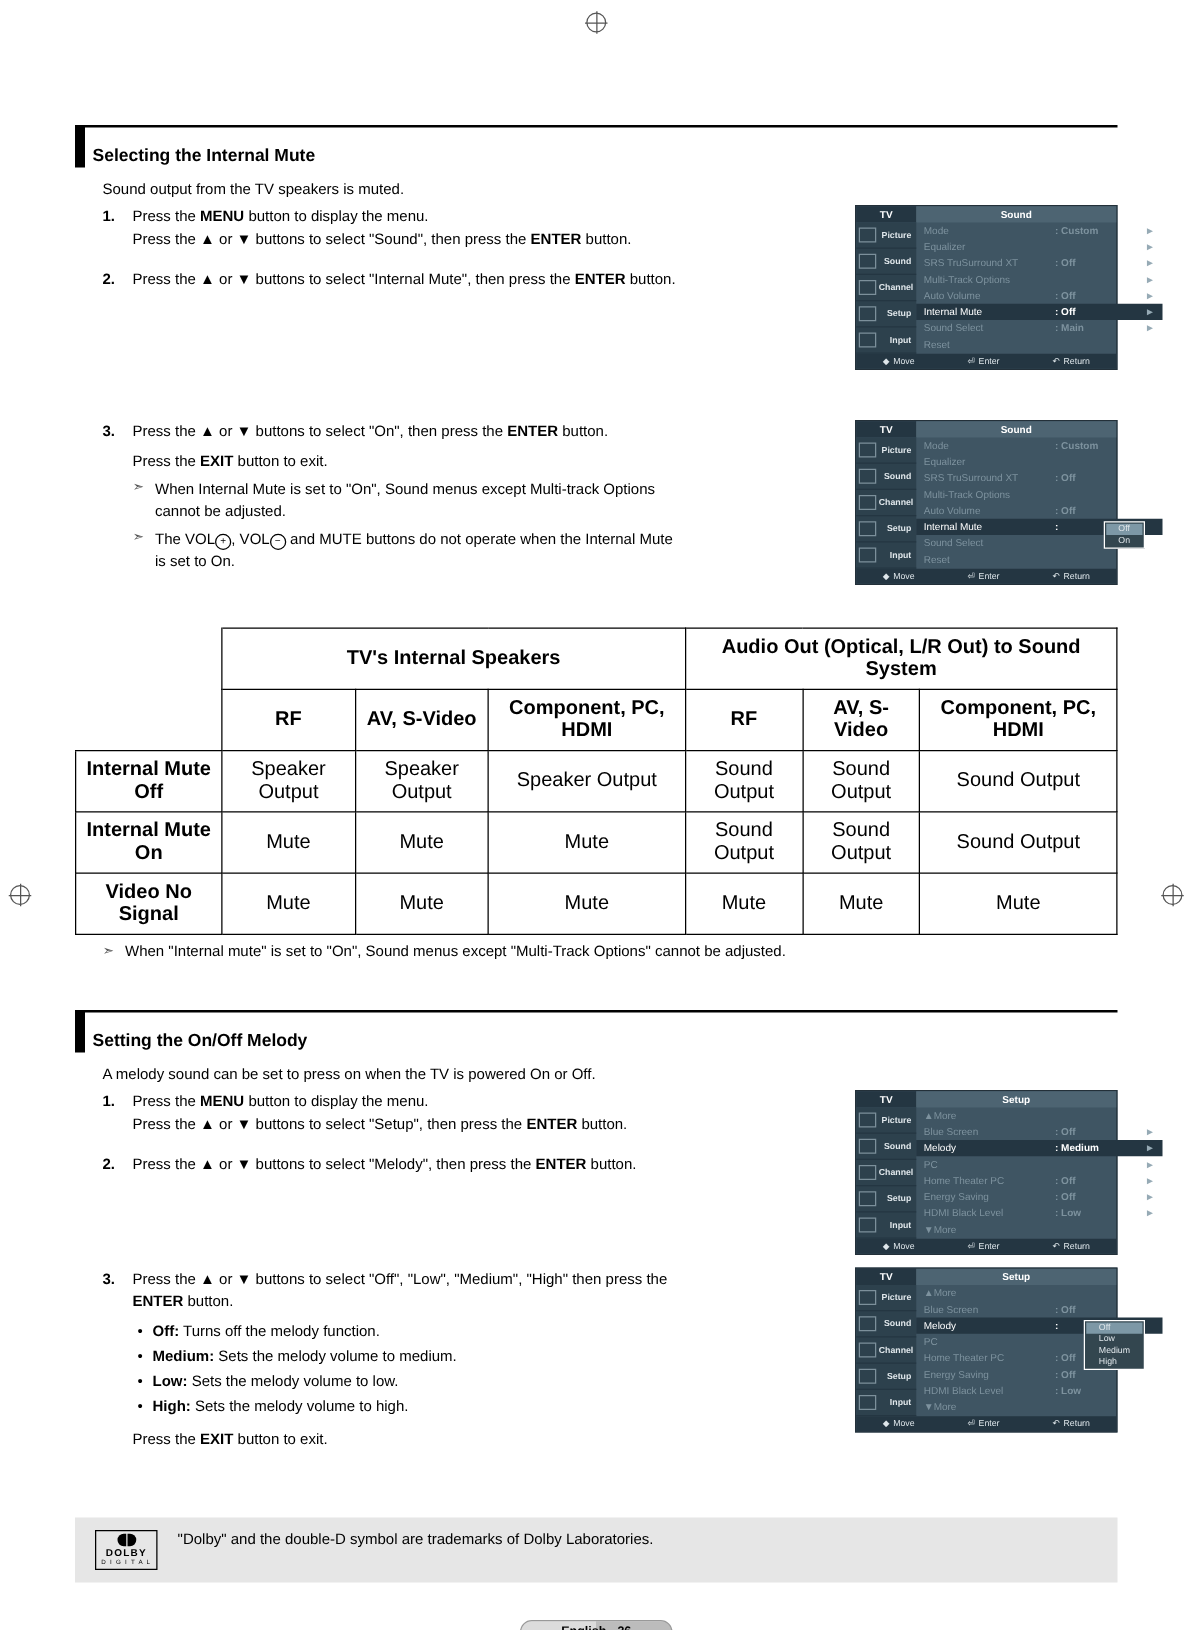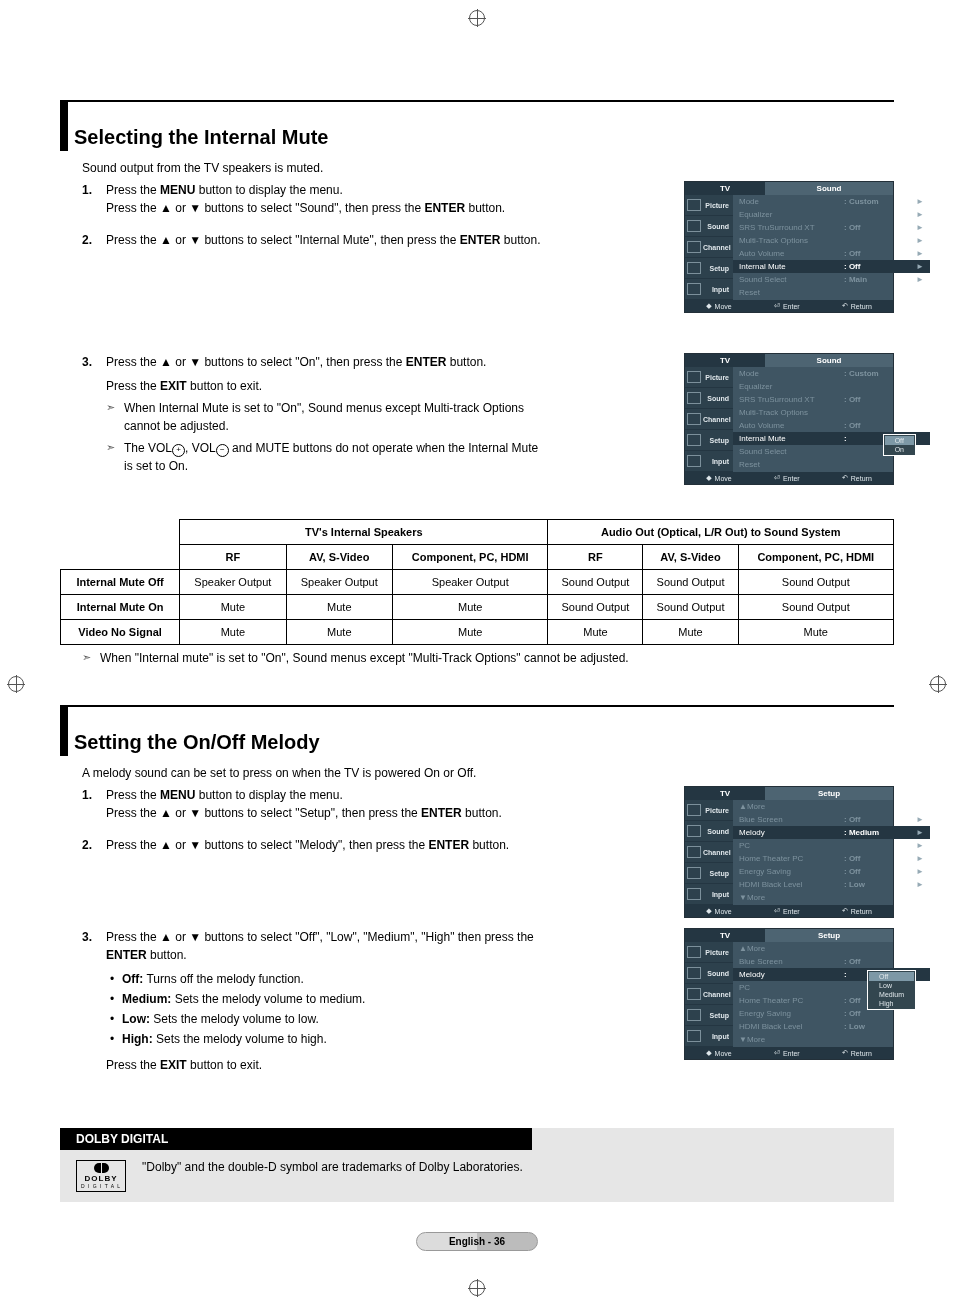--- a/index.html
+++ b/index.html
@@ -29,24 +29,24 @@
   }
   .reg-mark::before, .reg-mark::after {
     content:"";
     position:absolute;
     background:#555;
   }
   .reg-mark::before { width:18px; height:1px; }
   .reg-mark::after  { width:1px; height:18px; }
 
   .section-title {
-    font-size: 20px;
+    font-size: 14px;
     font-weight: bold;
     border-top: 2px solid #000;
-    padding: 24px 0 2px 6px;
+    padding: 14px 0 2px 6px;
     margin-top: 40px;
     margin-bottom: 10px;
     border-left: 8px solid #000;
   }
   .section-title.first { margin-top: 60px; }
 
   .intro {
     margin: 4px 0 6px 22px;
   }
 
@@ -108,21 +108,21 @@
   .osd-header {
     display: flex;
     font-size: 8px;
   }
   .osd-header .tv {
     width: 48px;
     background: #243642;
     color: #fff;
     text-align: center;
     font-weight: bold;
-    padding: 2px 16px;
+    padding: 2px 0;
   }
   .osd-header .title {
     flex: 1;
     text-align: center;
     background: #4d6472;
     color: #fff;
     font-weight: bold;
     padding: 2px 0;
   }
   .osd-body {
@@ -185,21 +185,21 @@
     font-size:7px;
   }
   .osd-drop div { padding:1px 10px; color:#dfe6ea; }
   .osd-drop .sel { background:#7d98a6; }
 
   
   table.out {
     border-collapse: collapse;
     width: 100%;
     margin-top: 24px;
-    font-size: 11px;
+    font-size: 16px;
   }
   table.out th, table.out td {
     border: 1px solid #000;
     padding: 6px 4px;
     text-align: center;
     font-weight: normal;
   }
   table.out th { font-weight: bold; }
   table.out .rowhdr { font-weight: bold; text-align: center; }
   table.out .corner { border-top: none; border-left: none; }
@@ -769,21 +769,20 @@
         <div class="osd-footer">
           <span>◆ <span>Move</span></span>
           <span>⏎ <span>Enter</span></span>
           <span>↶ <span>Return</span></span>
         </div>
       </div>
     </div>
   </div>
 
   <div class="dolby-wrap">
-    <div class="dolby-head">DOLBY DIGITAL</div>
     <div class="dolby-body">
       <div class="dolby-logo">
         <div class="dd">
             <span></span>
             <span></span>
           </div>
         <div style="font-weight:bold;font-size:8px;letter-spacing:1px;">DOLBY</div>
         <div style="font-size:5px;letter-spacing:1px;">D I G I T A L</div>
       </div>
       <div>

